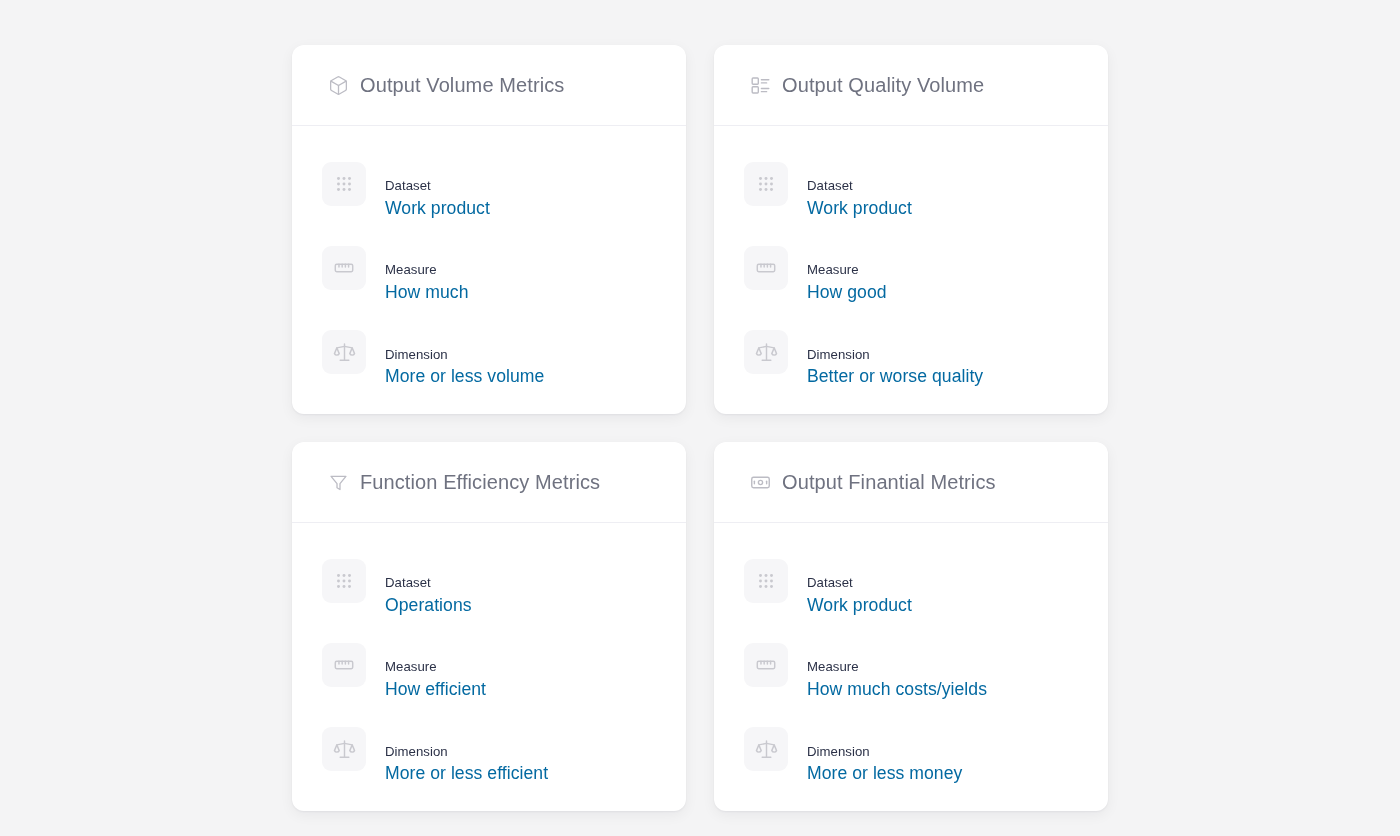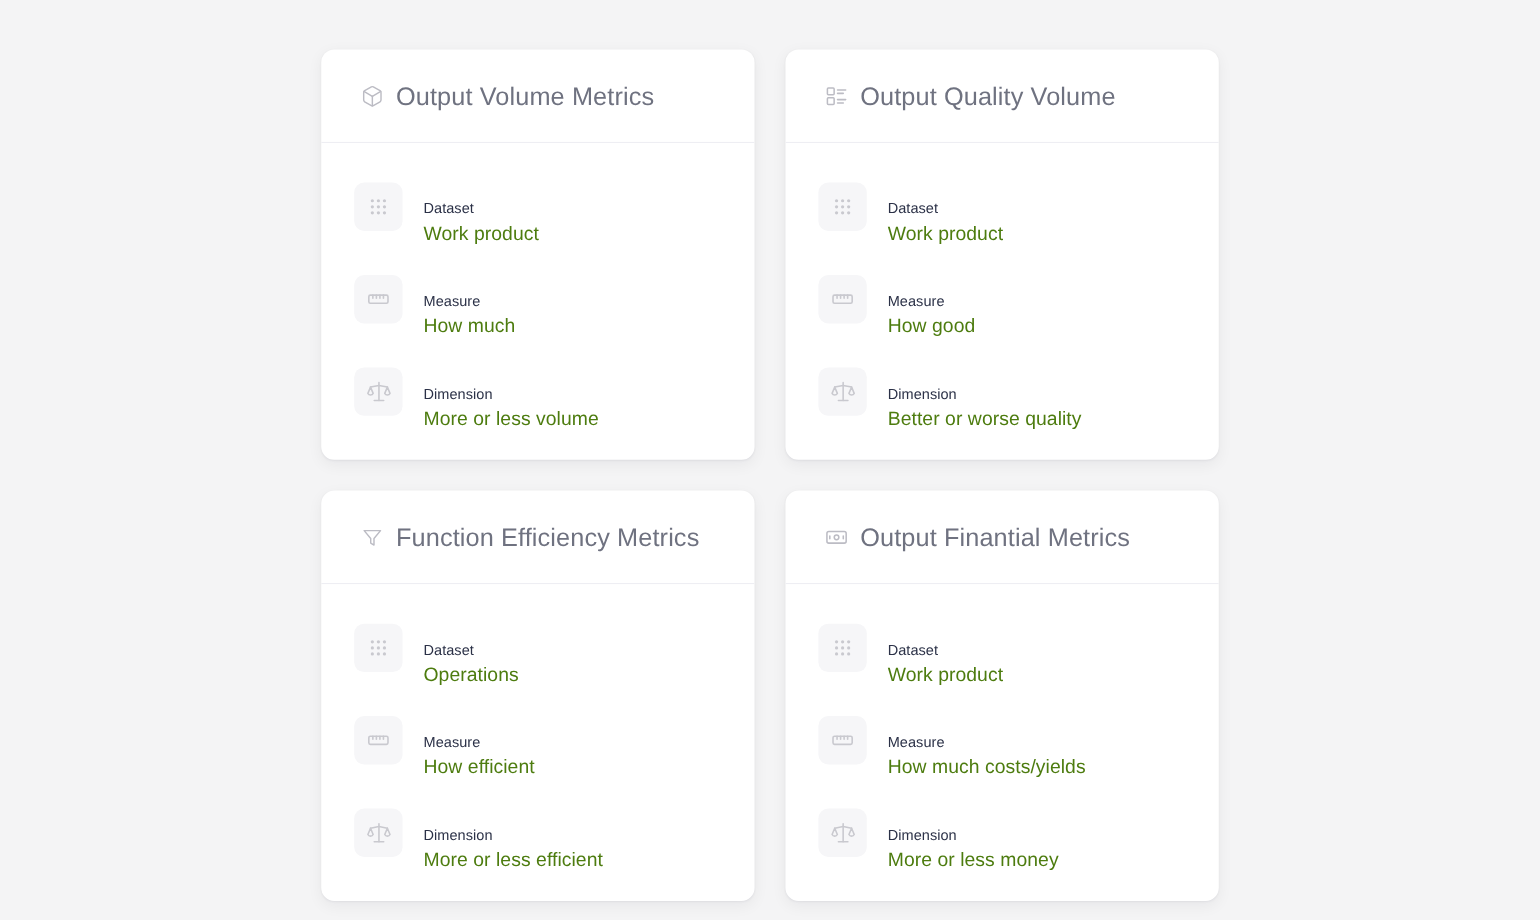--- a/index.html
+++ b/index.html
@@ -59,21 +59,21 @@
     flex: 0 0 21px;
     color: #bcbcc4;
     display: flex;
     align-items: center;
     justify-content: center;
   }
 
   .card-header-icon svg { display: block; }
 
   .card-title {
-    font-size: 23px;
+    font-size: 20px;
     font-weight: 400;
     color: #6f7280;
     letter-spacing: 0.1px;
     white-space: nowrap;
     text-align: center;
   }
 
   .card-body {
     padding: 22px 30px 26px 30px;
     display: flex;
@@ -113,21 +113,21 @@
     font-size: 13.2px;
     font-weight: 400;
     color: #2b3147;
     line-height: 1.25;
     letter-spacing: 0.05px;
   }
 
   .row-value {
     font-size: 17.6px;
     font-weight: 400;
-    color: #4d7c0f;
+    color: #0369a1;
     line-height: 1.3;
     letter-spacing: 0.05px;
     white-space: nowrap;
   }
 
   .footer {
     margin-top: 72px;
     display: flex;
     align-items: center;
     justify-content: center;

